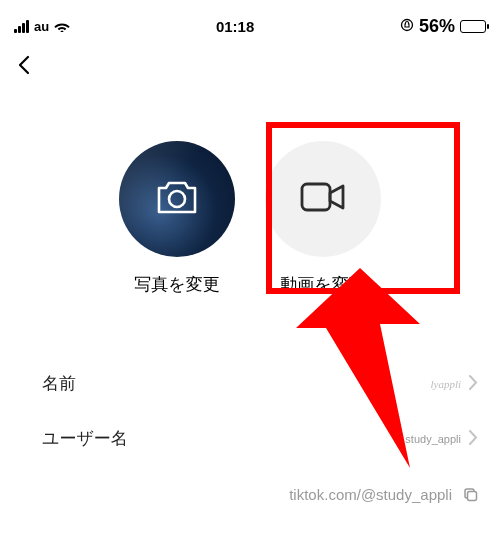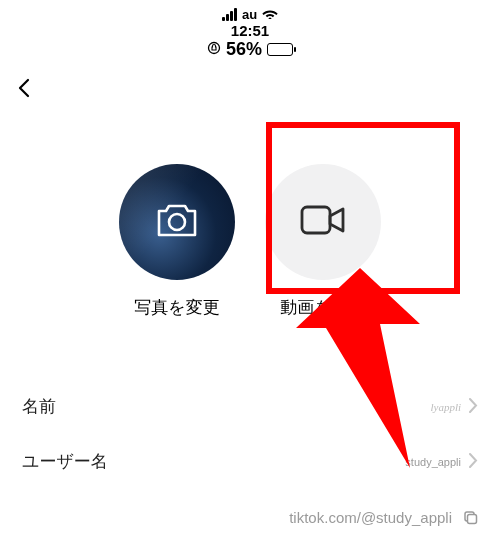--- a/index.html
+++ b/index.html
@@ -8,25 +8,24 @@
       height: 540px;
       font-family: -apple-system, BlinkMacSystemFont, "Segoe UI", sans-serif;
       background: #fff;
       position: relative;
       overflow: hidden;
     }
     .status-bar {
       display: flex;
       justify-content: space-between;
       align-items: center;
-      padding: 6px 14px 2px;
+      padding: 16px 14px 2px;
       font-size: 15px;
       font-weight: 600;
       color: #000;
-      flex-direction: column;
     }
     .status-left, .status-right { display: flex; align-items: center; gap: 5px; }
     .status-center { font-weight: 600; }
     .signal-bars { display: inline-flex; align-items: flex-end; gap: 1px; }
     .signal-bars span { width: 3px; background: #000; display: inline-block; border-radius: 1px; }
     .signal-bars span:nth-child(1){height:4px}
     .signal-bars span:nth-child(2){height:7px}
     .signal-bars span:nth-child(3){height:10px}
     .signal-bars span:nth-child(4){height:13px}
     .carrier { font-size: 13px; }
@@ -80,20 +79,21 @@
       background: linear-gradient(125deg, rgba(255,255,255,0.12) 0%, transparent 45%);
     }
     .circle.video {
       background: #f1f1f2;
     }
     .circle.video svg { color:#2d2d2d; }
     .avatar-label { font-size: 17px; color: #000; font-weight: 500; }
 
     .list {
       margin-top: 46px;
+      padding-left: 20px;
     }
     .row {
       display: flex;
       align-items: center;
       justify-content: space-between;
       padding: 16px 22px;
       font-size: 17px;
     }
     .row-label { color: #222; }
     .row-value {
@@ -137,21 +137,21 @@
         <span></span>
         <span></span>
       </span>
     <span class="carrier">au</span>
     <span class="wifi-ico">
       <svg width="16" height="12" viewBox="0 0 16 12">
           <path fill="#000" d="M8 10.5a1.5 1.5 0 100 3 1.5 1.5 0 000-3zm0-3.5c-1.7 0-3.2.7-4.3 1.8l1.4 1.4C5.9 9.4 6.9 9 8 9s2.1.4 2.9 1.2l1.4-1.4C11.2 7.7 9.7 7 8 7zm0-3.5c-3 0-5.7 1.2-7.7 3.2l1.4 1.4C3.3 6.5 5.5 5.5 8 5.5s4.7 1 6.3 2.6l1.4-1.4C13.7 4.7 11 3.5 8 3.5z"></path>
         </svg>
     </span>
   </div>
-  <div class="status-center">12:51</div>
+  <div class="status-center">01:18</div>
   <div class="status-right">
     <span class="lock-ico">
       <svg width="14" height="14" viewBox="0 0 14 14">
           <circle cx="7" cy="7" r="5.5" fill="none" stroke="#000" stroke-width="1.3"></circle>
           <path d="M5.5 6V5a1.5 1.5 0 013 0v1h.5v3h-4V6h.5z" fill="none" stroke="#000" stroke-width="1.1"></path>
         </svg>
     </span>
     <span class="battery-pct">56%</span>
     <span class="battery-box"><span class="battery-fill"></span></span>
   </div>

